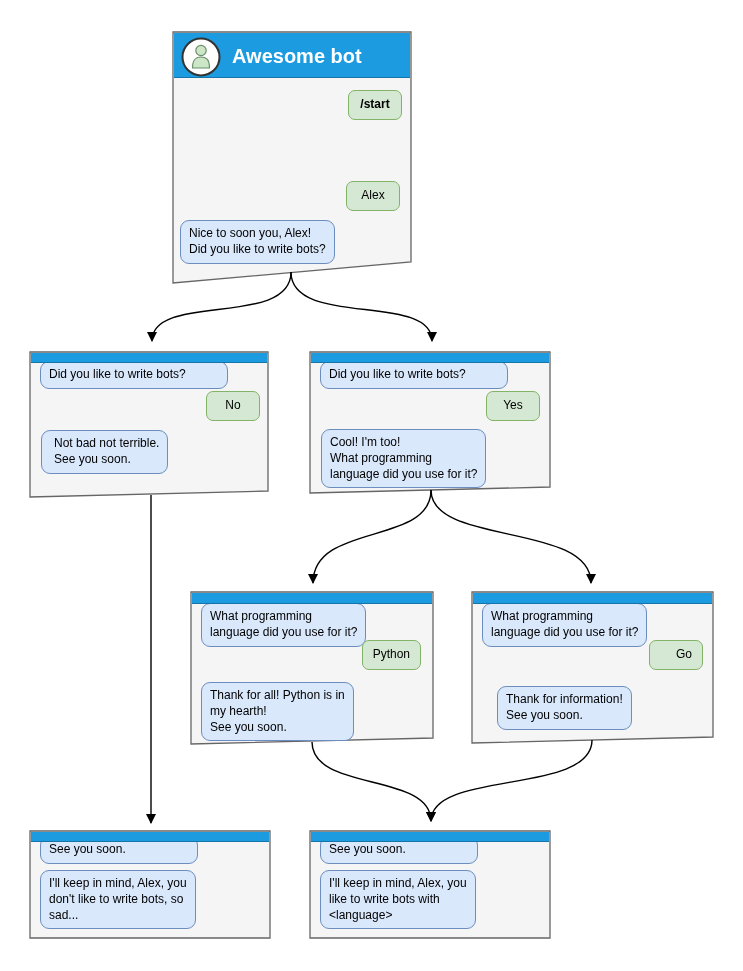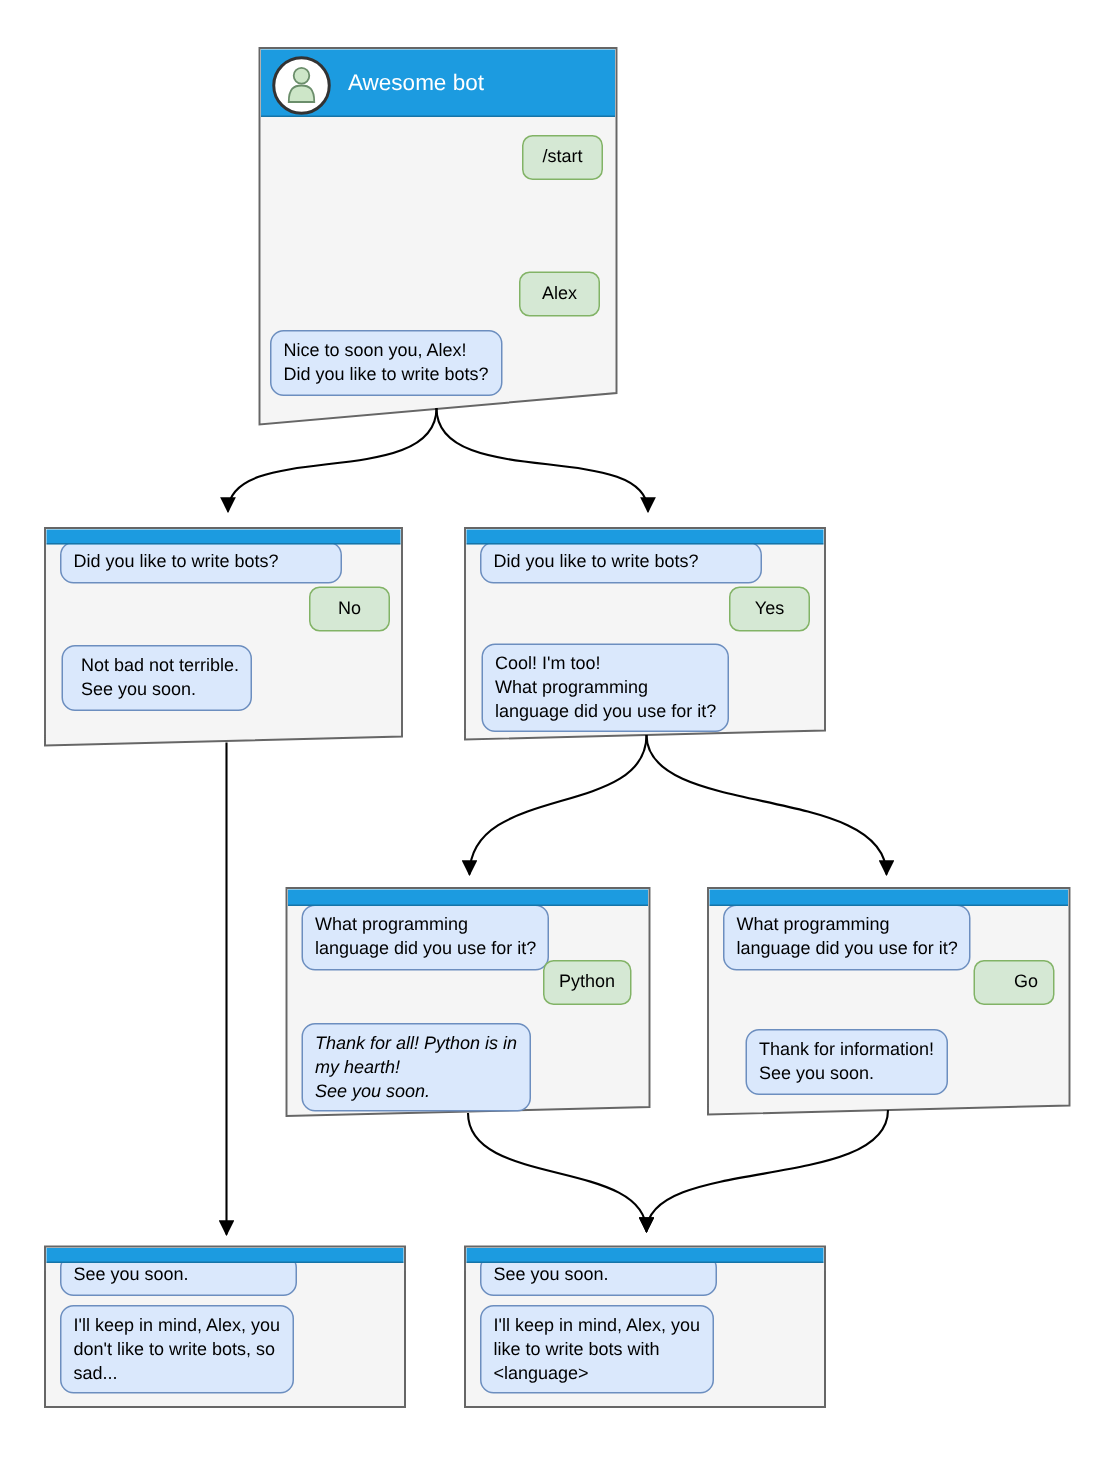--- a/index.html
+++ b/index.html
@@ -6,21 +6,21 @@
   .canvas{
     position:relative;width:743px;height:971px;overflow:hidden;background:#ffffff;
     font-family:"Liberation Sans","DejaVu Sans",sans-serif;color:#000;
   }
   .wires{position:absolute;left:0;top:0;z-index:1;}
   .win-header{
     position:absolute;background:#1c9be0;z-index:3;
     border-bottom:1px solid rgba(0,0,0,0.25);box-sizing:border-box;
   }
   .win-title{
-    position:absolute;z-index:4;color:#ffffff;font-weight:normal;font-size:15px;line-height:18px;
+    position:absolute;z-index:4;color:#ffffff;font-weight:bold;font-size:20px;line-height:18px;
   }
   .avatar{position:absolute;z-index:4;}
   .msg{
     position:absolute;z-index:2;font-size:12px;line-height:1.32;
     white-space:pre-line;width:max-content;box-sizing:border-box;
     padding:5px 8px;border-radius:9px;
   }
   .msg.bot{background:#dae8fc;border:1px solid #6c8ebf;}
   .msg.user{
     background:#d5e8d4;border:1px solid #82b366;border-radius:7px;
@@ -65,21 +65,21 @@
   <div class="win-header" style="left:174px;top:33px;width:236px;height:45px;"></div>
   <div class="avatar" style="left:181px;top:37px;">
     <svg width="40" height="40" viewBox="0 0 40 40">
       <circle cx="20" cy="20" r="18.5" fill="#ffffff" stroke="#333333" stroke-width="2"></circle>
       <circle cx="20" cy="13.5" r="5.2" fill="#cde6c8" stroke="#6b8e6b" stroke-width="1.2"></circle>
       <path d="M11.5,31 C11.5,22 15,20 20,20 C25,20 28.5,22 28.5,31 Z" fill="#cde6c8" stroke="#6b8e6b" stroke-width="1.2"></path>
     </svg>
   </div>
   <div class="win-title" style="left:232px;top:47px;">Awesome bot</div>
 
-  <div class="msg user" style="right:341px;top:90px;">/start</div>
+  <div class="msg user" style="right:341px;top:90px;font-weight:bold;">/start</div>
   <div class="msg user" style="right:343px;top:181px;">Alex</div>
   <div class="msg bot" style="left:180px;top:220px;">Nice to soon you, Alex!
 Did you like to write bots?</div>
 
   <div class="win-header" style="left:31px;top:353px;width:236px;height:10px;"></div>
   <div class="msg bot fixedw" style="left:40px;top:361px;">Did you like to write bots?</div>
   <div class="msg user" style="right:483px;top:391px;">No</div>
   <div class="msg bot" style="left:41px;top:430px;padding-left:12px;">Not bad not terrible.
 See you soon.</div>
 
@@ -87,21 +87,21 @@
   <div class="msg bot fixedw" style="left:320px;top:361px;">Did you like to write bots?</div>
   <div class="msg user" style="right:203px;top:391px;">Yes</div>
   <div class="msg bot" style="left:321px;top:429px;">Cool! I'm too!
 What programming
 language did you use for it?</div>
 
   <div class="win-header" style="left:192px;top:593px;width:240px;height:11px;"></div>
   <div class="msg bot" style="left:201px;top:603px;">What programming
 language did you use for it?</div>
   <div class="msg user" style="right:322px;top:640px;">Python</div>
-  <div class="msg bot" style="left:201px;top:682px;font-style:italic;">Thank for all! Python is in
+  <div class="msg bot" style="left:201px;top:682px;">Thank for all! Python is in
 my hearth!
 See you soon.</div>
 
   <div class="win-header" style="left:473px;top:593px;width:239px;height:11px;"></div>
   <div class="msg bot" style="left:482px;top:603px;">What programming
 language did you use for it?</div>
   <div class="msg user" style="right:40px;top:640px;text-align:right;">Go</div>
   <div class="msg bot" style="left:497px;top:686px;">Thank for information!
 See you soon.</div>
 

